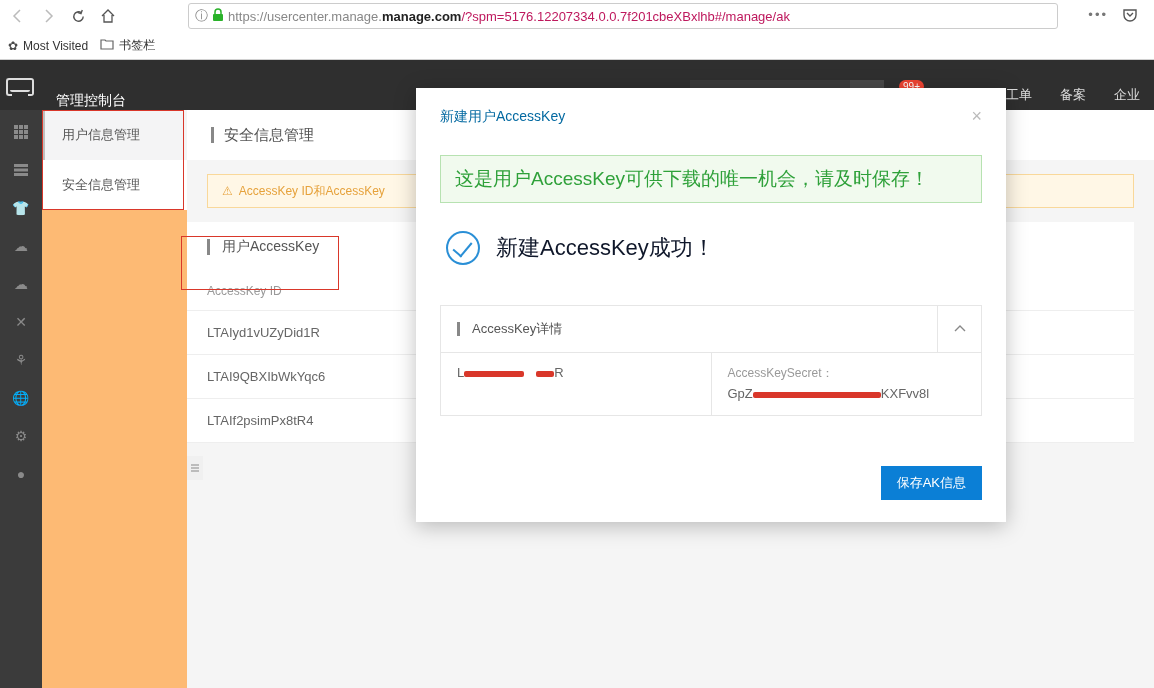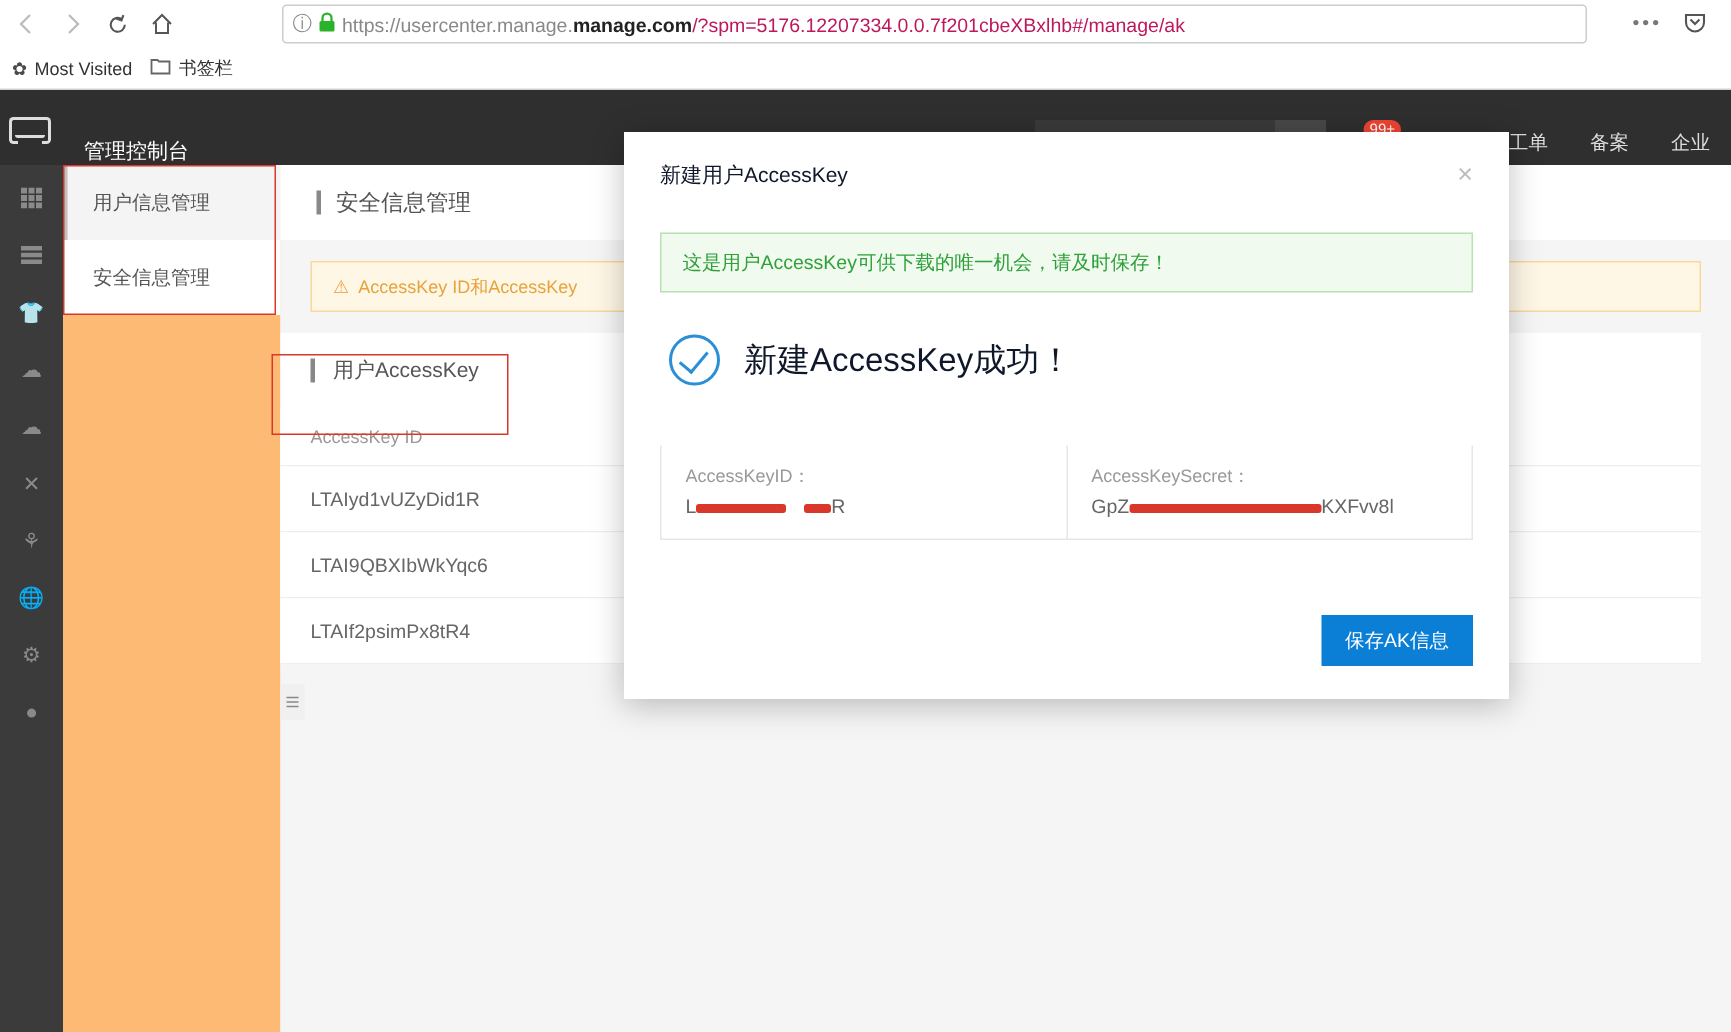--- a/index.html
+++ b/index.html
@@ -25,21 +25,21 @@
 .logo-shape { width: 20px; height: 14px; border: 2px solid #ddd; border-left: none; border-right: none; position: relative; border-radius: 2px; }
 .logo-shape::before, .logo-shape::after { content:''; position:absolute; width:4px; height:14px; border:2px solid #ddd; top:-2px; }
 .logo-shape::before { left:-4px; border-right:none; border-radius:3px 0 0 3px;}
 .logo-shape::after { right:-4px; border-left:none; border-radius:0 3px 3px 0;}
 .console-title { margin-left: 16px; font-size: 14px; color: #fff; }
 .console-right { margin-left: auto; display: flex; align-items: center; }
 .search-box { display: flex; align-items: center; }
 .search-input { width: 160px; height: 30px; background: #3a3a3a; border: none; color: #aaa; padding: 0 8px; font-size: 12px; margin-left: 28px; }
 .search-btn { width: 34px; height: 30px; background: #484848; display: flex; align-items: center; justify-content: center; color: #bbb; }
 .console-right .link { color: #ddd; padding: 0 14px; font-size: 13px; position: relative; }
-.badge99 { position: absolute; top: -6px; right: 4px; background: #e43; color: #fff; font-size: 10px; padding: 1px 4px; border-radius: 8px; }
+.badge99 { position: absolute; top: -6px; right: 14px; background: #e43; color: #fff; font-size: 10px; padding: 1px 4px; border-radius: 8px; }
 
 
 .body-wrap { display: flex; height: calc(688px - 32px - 28px - 50px); }
 .icon-rail { width: 42px; background: #3b3b3b; display: flex; flex-direction: column; align-items: center; padding-top: 14px; gap: 22px; color: #8a8a8a; }
 .icon-rail .r-ic { width: 16px; height: 16px; display: flex; align-items: center; justify-content: center; font-size: 14px; }
 
 .left-col { width: 145px; background: #fdba74; position: relative; }
 .red-border { position:absolute; top:0; left:0; width:142px; height:100px; border:1px solid #d9372a; pointer-events:none; }
 .left-item { height: 50px; display: flex; align-items: center; padding-left: 20px; font-size: 13px; }
 .left-item.active { background: #f4f4f5; border-left: 3px solid #c0c0c0; padding-left:17px; color:#555; }
@@ -49,24 +49,24 @@
 .page-title-row { height: 50px; display:flex; align-items:center; padding-left:24px; background:#fff; font-size:15px; color:#555; }
 .page-title-row .bar { width:3px; height:16px; background:#888; margin-right:10px; }
 .alert-row { margin: 14px 20px 0 20px; height:34px; background:#fff7e6; border:1px solid #f9d89a; display:flex; align-items:center; padding:0 14px; color:#e6a23c; font-size:12px; }
 .alert-row .warn { margin-right:6px; }
 .ak-th { padding: 12px 18px; color:#999; font-size:12px; border-bottom:1px solid #eee; background:#fff; }
 .ak-row { padding: 14px 18px; color:#666; font-size:13px; border-bottom:1px solid #eee; background:#fff; }
 
 .collapse-handle { position:absolute; left:0; top:346px; width:16px; height:24px; background:#f0f0f0; display:flex; align-items:center; justify-content:center; color:#888; }
 .modal { position:absolute; left:416px; top:88px; width:590px; background:#fff; box-shadow:0 4px 20px rgba(0,0,0,.25); pointer-events:auto; }
 .modal-head { padding: 18px 24px 14px 24px; display:flex; align-items:center; border-bottom:0; }
-.modal-title { font-size:14px; color:#0f172a; }
+.modal-title { font-size:14px; color:#0369a1; }
 .modal-close { margin-left:auto; color:#bbb; font-size:18px; cursor:pointer; }
 .modal-body { padding: 0 24px 20px 24px; }
-.green-alert { margin:14px 0 28px 0; border:1px solid #b7e2b1; background:#f1faee; color:#2fa13a; padding:10px 14px; font-size:13px; }
+.green-alert { margin:14px 0 28px 0; border:1px solid #b7e2b1; background:#f1faee; color:#2fa13a; padding:10px 14px; font-size:19px; }
 .success-row { display:flex; align-items:center; gap:16px; margin-bottom:40px; padding-left:6px; }
 .check-circle { width:34px; height:34px; border:2px solid #2a8fd6; border-radius:50%; position:relative; }
 .check-circle::after { content:''; position:absolute; left:9px; top:5px; width:9px; height:16px; border-right:2px solid #2a8fd6; border-bottom:2px solid #2a8fd6; transform:rotate(40deg); }
 .success-text { font-size:22px; color:#0f172a; }
 
 .details-head { border:1px solid #e6e6e6; display:flex; align-items:center; padding:14px 16px; position:relative; }
 .details-head .vb { width:3px; height:14px; background:#888; margin-right:12px; }
 .details-head .chev { position:absolute; right:0; top:0; width:44px; height:100%; border-left:1px solid #e6e6e6; display:flex; align-items:center; justify-content:center; color:#888; }
 .details-body { display:flex; }
 .details-cell { flex:1; border:1px solid #e6e6e6; border-top:none; padding:12px 16px 14px 16px; }
@@ -241,23 +241,31 @@
   <div class="modal-head">
     <span class="modal-title">新建用户AccessKey</span>
     <span class="modal-close">×</span>
   </div>
   <div class="modal-body">
     <div class="green-alert">这是用户AccessKey可供下载的唯一机会，请及时保存！</div>
     <div class="success-row">
       <div class="check-circle"></div>
       <div class="success-text">新建AccessKey成功！</div>
     </div>
+    <div class="details-head">
+      <div class="vb"></div>
+      <span style="color:#555;font-size:13px;">AccessKey详情</span>
+      <div class="chev">
+          <svg width="12" height="8" viewBox="0 0 12 8">
+            <path d="M1 6 L6 1 L11 6" stroke="#888" stroke-width="1.4" fill="none"></path>
+          </svg>
+        </div>
+    </div>
     <div class="details-body">
       <div class="details-cell">
-        <div class="d-label">AccessKeyID：</div>
         <div class="d-val">
           <span>L</span><span class="red-strike" style="width:60px"></span><span style="margin:0 6px"></span><span class="red-strike" style="width:18px"></span><span>R</span>
         </div>
       </div>
       <div class="details-cell">
         <div class="d-label">AccessKeySecret：</div>
         <div class="d-val">
           <span>GpZ</span><span class="red-strike" style="width:128px"></span><span>KXFvv8l</span>
         </div>
       </div>

